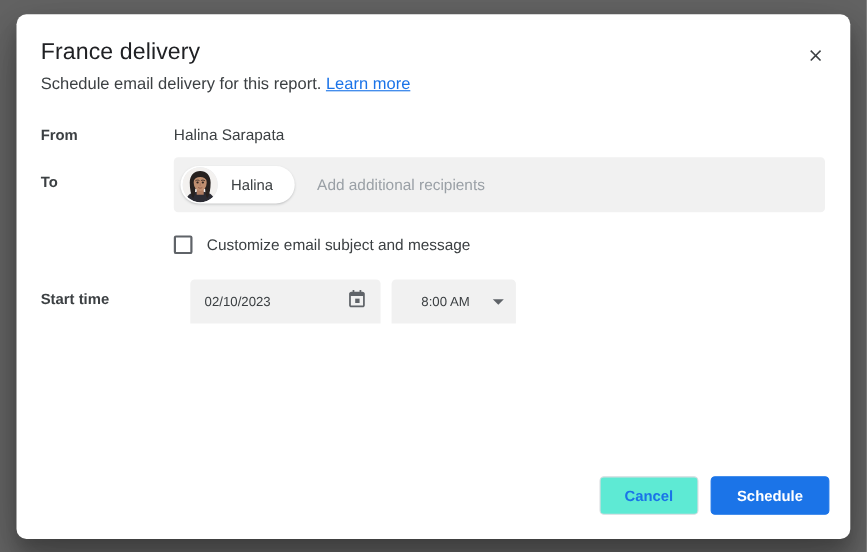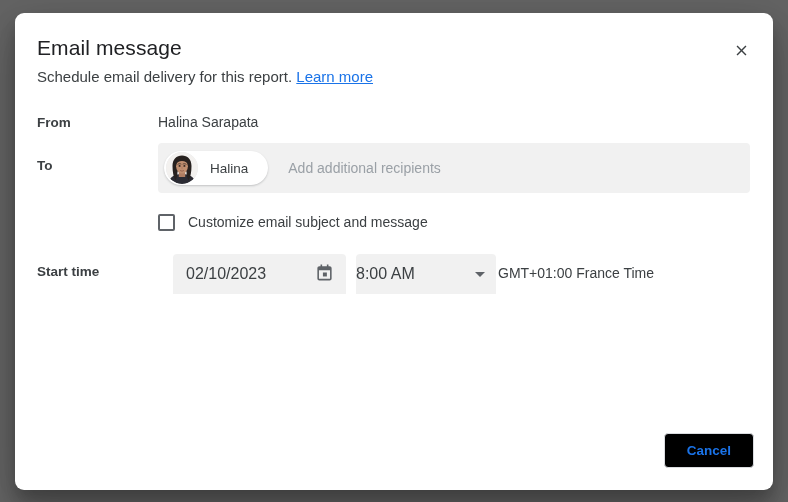--- a/index.html
+++ b/index.html
@@ -180,34 +180,34 @@
     top: 0;
     height: 40px;
     background: #f1f1f1;
     border-radius: 4px 4px 0 0;
     display: flex;
     align-items: center;
     box-sizing: border-box;
     cursor: pointer;
   }
   .field-text {
-    font-size: 16px;
+    font-size: 12px;
     color: #3c4043;
     white-space: nowrap;
   }
   .date-field {
     left: 158px;
     width: 173px;
     padding: 0 12px 0 13px;
     justify-content: space-between;
   }
   .time-field {
     left: 341px;
-    width: 140px;
-    padding: 0 11px 0 0;
+    width: 113px;
+    padding: 0 11px 0 27px;
     justify-content: space-between;
   }
   .tz-text {
     position: absolute;
     left: 483px;
     top: 11px;
     font-size: 14px;
     color: #3c4043;
     white-space: nowrap;
   }
@@ -243,37 +243,37 @@
     font-size: 13.5px;
     font-weight: bold;
     height: 35px;
     border-radius: 4px;
     cursor: pointer;
     padding: 0 22px;
     box-sizing: border-box;
     white-space: nowrap;
   }
   .btn-cancel {
-    background: #000000;
+    background: #5eead4;
     color: #1a73e8;
     border: 1px solid #dadce0;
   }
   .btn-primary {
     background: #1b74e8;
     color: #ffffff;
     border: 1px solid #1b74e8;
     padding: 0 23px;
   }
 </style>
 </head>
 <body>
 
 <div class="dialog">
 
-  <div class="dlg-title">Email message</div>
+  <div class="dlg-title">France delivery</div>
 
   <div class="dlg-subtitle">
     <span>Schedule email delivery for this report.</span>
     <span class="learn-more">Learn more</span>
   </div>
 
   <button class="close-btn">
     <span>
       <svg width="17" height="17" viewBox="0 0 24 24" aria-hidden="true">
         <path fill="#3c4043" d="M19 6.41L17.59 5 12 10.59 6.41 5 5 6.41 10.59 12 5 17.59 6.41 19 12 13.41 17.59 19 19 17.59 13.41 12z"></path>
@@ -345,21 +345,21 @@
           <rect x="10" y="12" width="5" height="5" fill="#5f6368"></rect>
         </svg>
       </span>
     </div>
 
     <div class="field time-field">
       <span class="field-text">8:00 AM</span>
       <span class="caret"></span>
     </div>
 
-    <div class="tz-text">GMT+01:00 France Time</div>
   </div>
 
 
   <div class="footer">
     <button class="btn btn-cancel">Cancel</button>
+    <button class="btn btn-primary">Schedule</button>
   </div>
 
 </div>
 
 </body></html>

